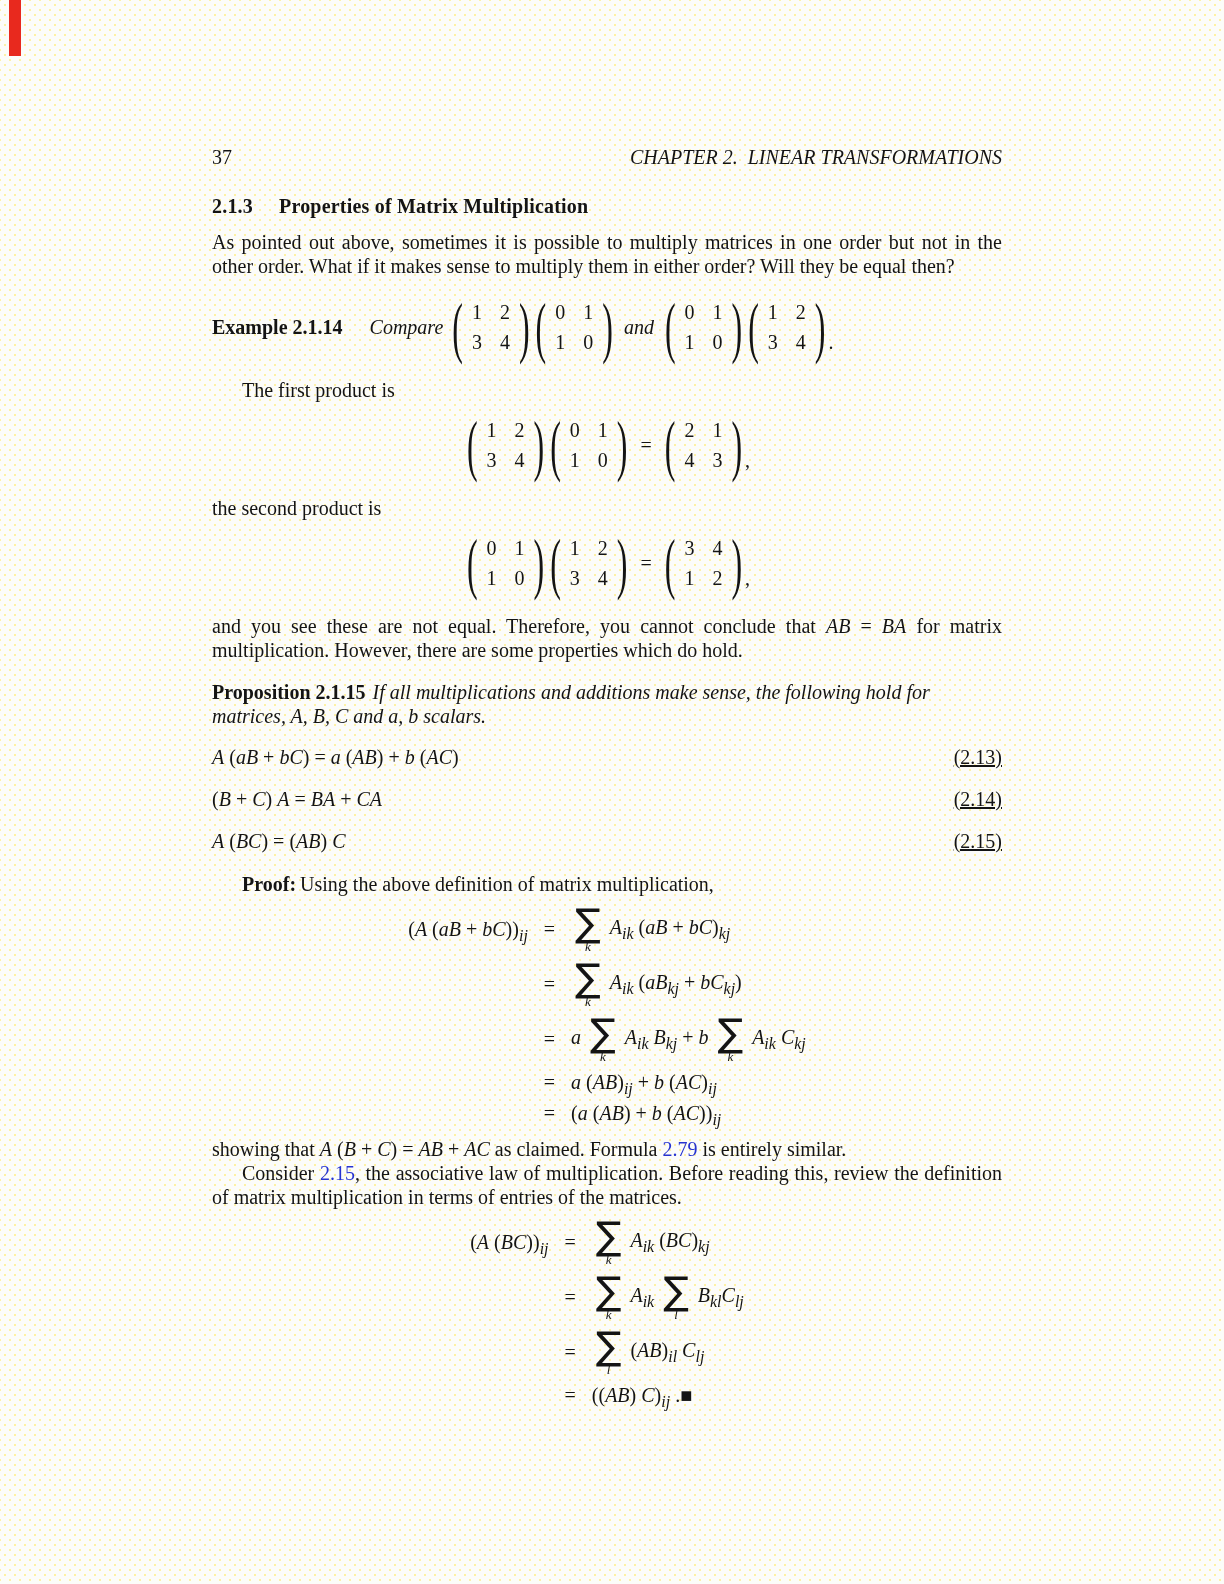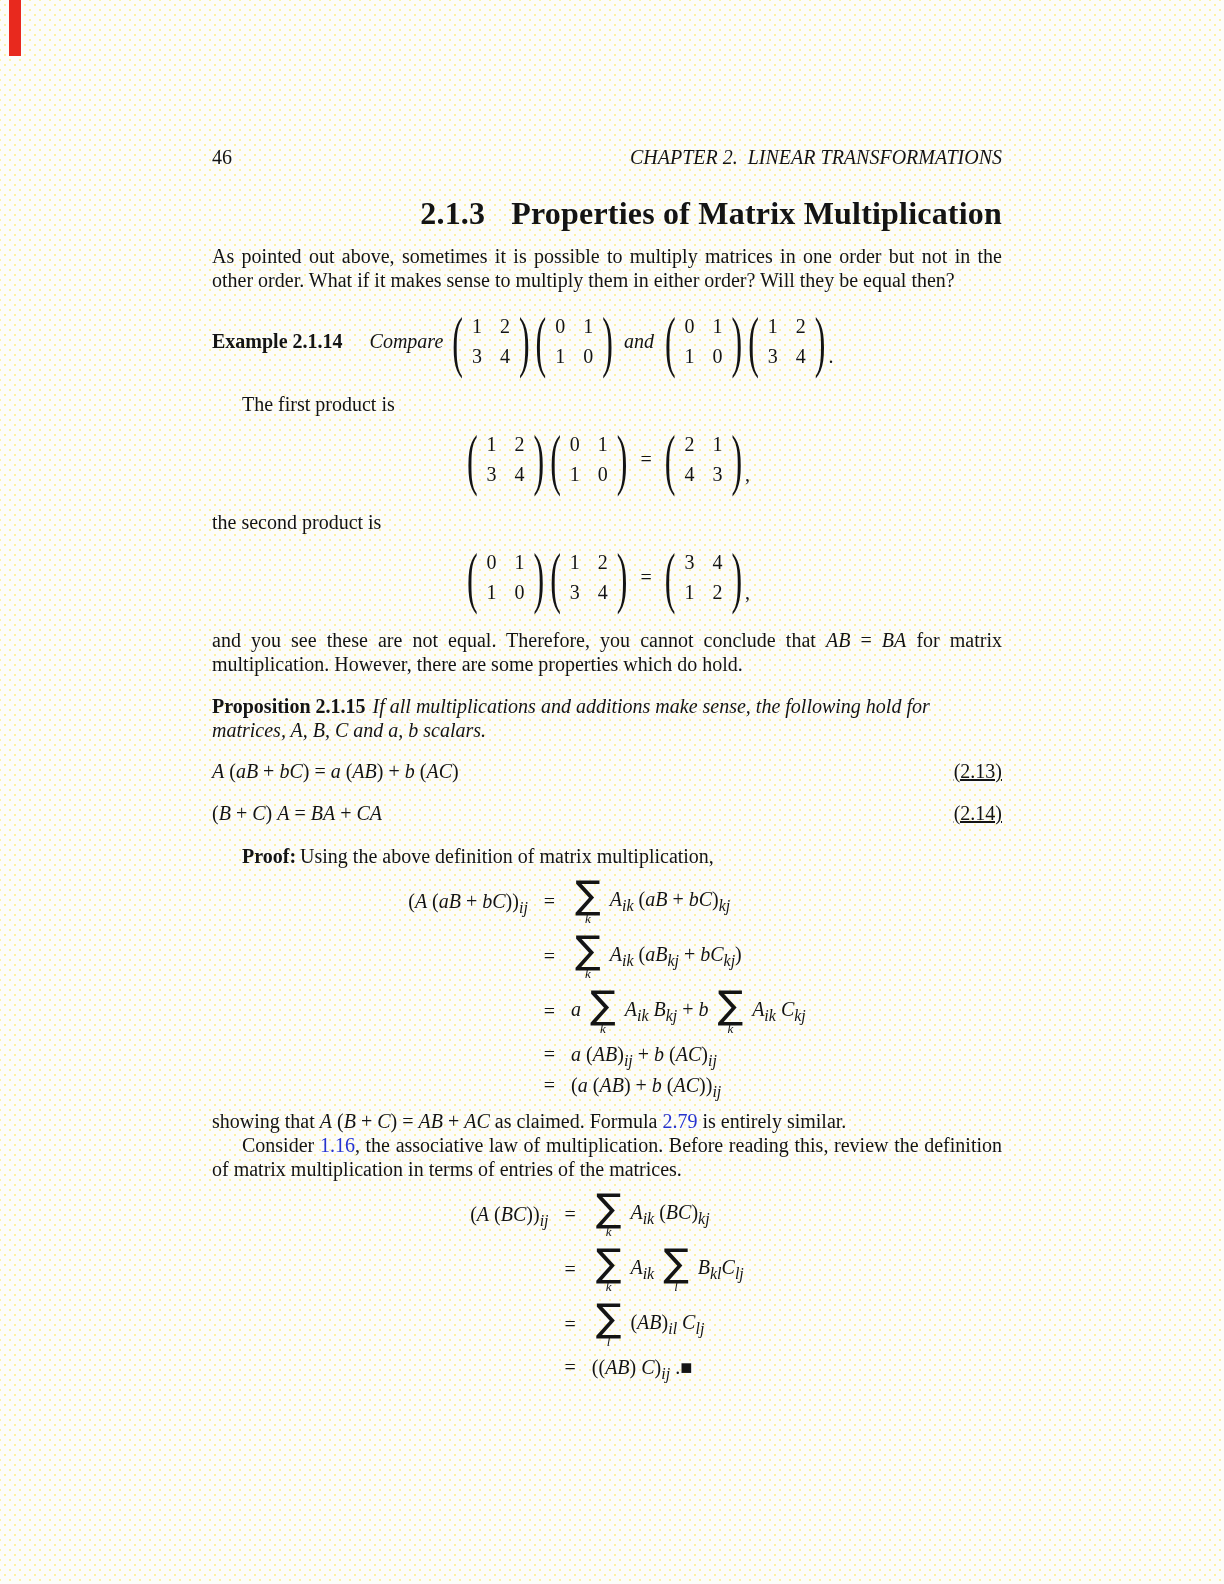--- a/index.html
+++ b/index.html
@@ -15,21 +15,21 @@
     background-size:10px 10px;
     background-position:0 0,5px 5px;
     color:var(--ink);
     font-family:"Liberation Serif","DejaVu Serif",serif;
     font-size:20px;
   }
   .flag{position:absolute;left:9px;top:0;width:12px;height:56px;background:var(--red);}
   .content{position:absolute;left:212px;top:146px;width:790px;}
   .hdr{display:flex;justify-content:space-between;align-items:baseline;}
   .hdr .chap{font-style:italic;}
-  .h2{margin-top:26px;font-weight:bold;font-size:32px;letter-spacing:.2px;text-align:right;}
+  .h2{margin-top:26px;font-weight:bold;font-size:20px;letter-spacing:.2px;}
   .h2 .num{margin-right:26px;}
   p{margin:0;}
   .body{margin-top:12px;line-height:24px;}
   .jp{text-align:justify;}
   .ind{text-indent:30px;}
   .prop{margin-top:18px;}
   .prop b{margin-right:7px;}
   .prop i{font-style:italic;}
   
   .exrow{margin-top:10px;display:flex;align-items:center;flex-wrap:nowrap;}
@@ -61,21 +61,21 @@
   a.xref{color:var(--link);text-decoration:none;cursor:pointer;}
 </style>
 </head>
 <body>
 
 <span class="flag"></span>
 
 <div class="content">
 
   <div class="hdr">
-    <span>46</span>
+    <span>37</span>
     <span class="chap">CHAPTER 2.&nbsp; LINEAR TRANSFORMATIONS</span>
   </div>
 
   <div class="h2">
     <span class="num">2.1.3</span><span>Properties of Matrix Multiplication</span>
   </div>
 
   <p class="body jp">As pointed out above, sometimes it is possible to multiply matrices in one order but not in the other order. What if it makes sense to multiply them in either order? Will they be equal then?</p>
 
   <div class="exrow">
@@ -204,20 +204,24 @@
   </p>
 
   <div class="neq">
     <span class="math"><i>A</i> (<i>aB</i> + <i>bC</i>) = <i>a</i> (<i>AB</i>) + <i>b</i> (<i>AC</i>)</span>
     <span class="num">(2.13)</span>
   </div>
   <div class="neq">
     <span class="math">(<i>B</i> + <i>C</i>) <i>A</i> = <i>BA</i> + <i>CA</i></span>
     <span class="num">(2.14)</span>
   </div>
+  <div class="neq">
+    <span class="math"><i>A</i> (<i>BC</i>) = (<i>AB</i>) <i>C</i></span>
+    <span class="num">(2.15)</span>
+  </div>
 
   <p class="proofp">
     <b>Proof:</b><span>Using the above definition of matrix multiplication,</span>
   </p>
 
   <div class="align">
       <span class="al">(<i>A</i> (<i>aB</i> + <i>bC</i>))<sub><i>ij</i></sub></span>
       <span class="ar">=</span>
       <span class="ah"><span class="sum">
           <span class="sig">∑</span>
@@ -240,21 +244,21 @@
         </span> <i>A</i><sub><i>ik</i></sub> <i>C</i><sub><i>kj</i></sub></span>
       <span class="al"></span>
       <span class="ar">=</span>
       <span class="ah"><i>a</i> (<i>AB</i>)<sub><i>ij</i></sub> + <i>b</i> (<i>AC</i>)<sub><i>ij</i></sub></span>
       <span class="al"></span>
       <span class="ar">=</span>
       <span class="ah">(<i>a</i> (<i>AB</i>) + <i>b</i> (<i>AC</i>))<sub><i>ij</i></sub></span>
     </div>
 
   <p class="body">showing that <span class="math"><i>A</i> (<i>B</i> + <i>C</i>) = <i>AB</i> + <i>AC</i></span> as claimed. Formula <a class="xref" href="#">2.79</a> is entirely similar.</p>
-  <p class="body ind jp" style="margin-top:0;">Consider <a class="xref" href="#">1.16</a>, the associative law of multiplication. Before reading this, review the definition of matrix multiplication in terms of entries of the matrices.</p>
+  <p class="body ind jp" style="margin-top:0;">Consider <a class="xref" href="#">2.15</a>, the associative law of multiplication. Before reading this, review the definition of matrix multiplication in terms of entries of the matrices.</p>
 
   <div class="align">
       <span class="al">(<i>A</i> (<i>BC</i>))<sub><i>ij</i></sub></span>
       <span class="ar">=</span>
       <span class="ah"><span class="sum">
           <span class="sig">∑</span>
           <span class="lim">k</span>
         </span> <i>A</i><sub><i>ik</i></sub> (<i>BC</i>)<sub><i>kj</i></sub></span>
       <span class="al"></span>
       <span class="ar">=</span>

